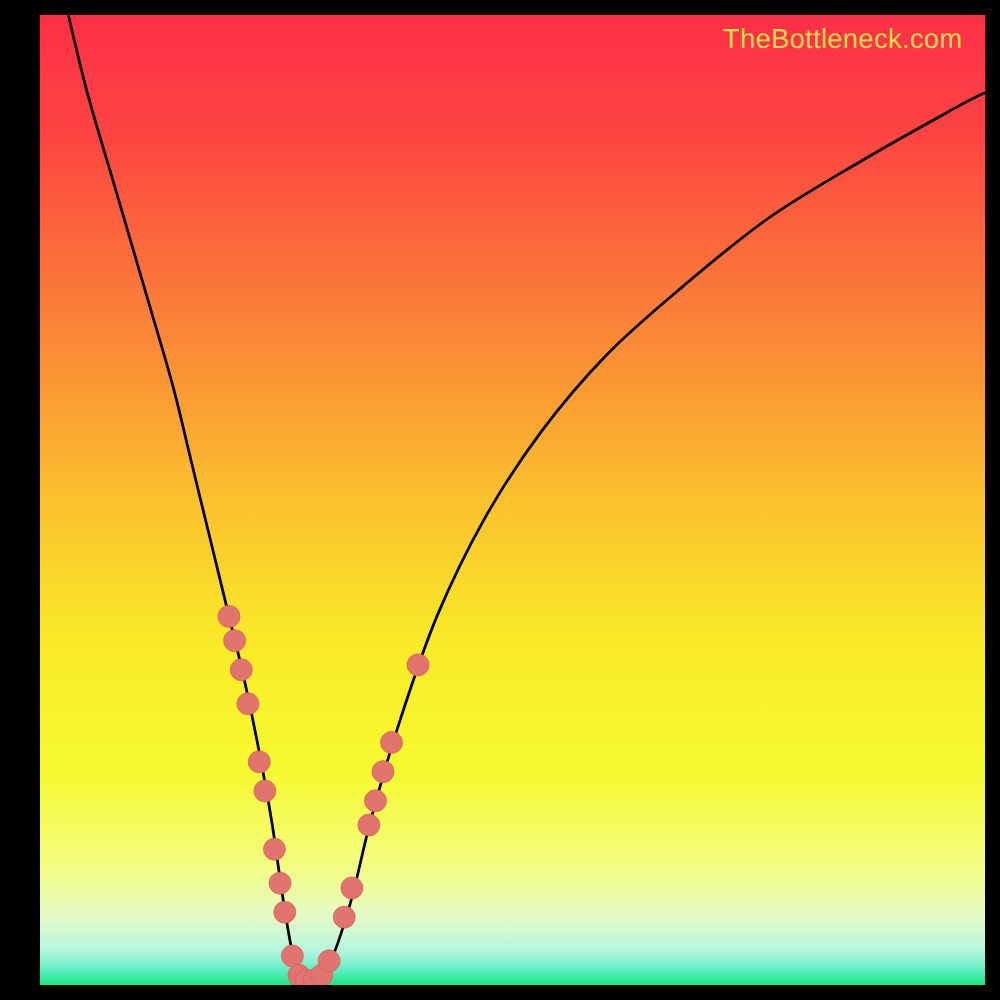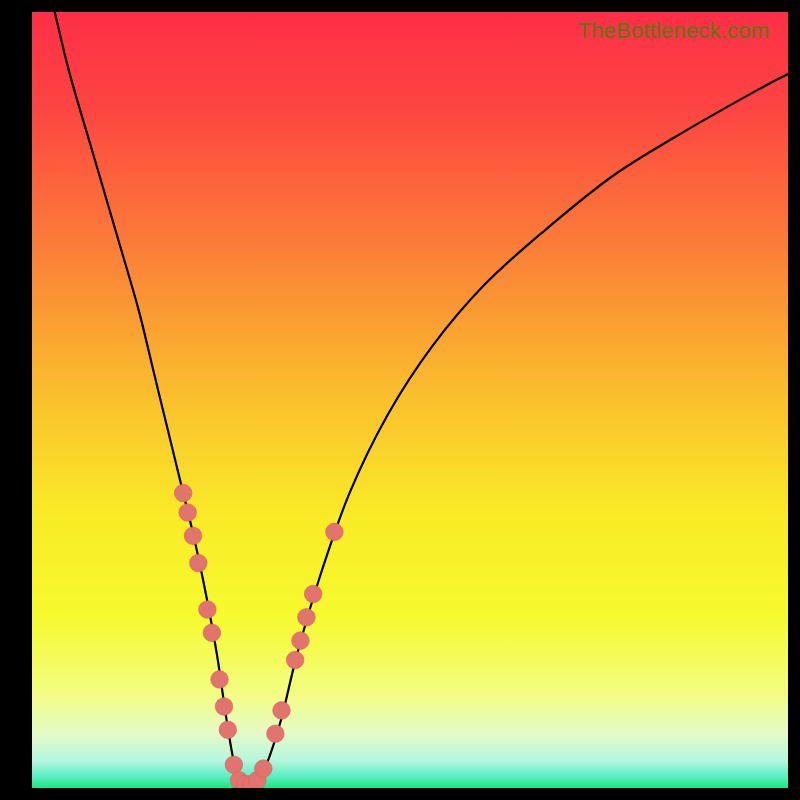--- a/index.html
+++ b/index.html
@@ -31,21 +31,21 @@
     position: absolute;
     left: 0;
     top: 0;
     right: 0;
     bottom: 0;
   }
   .watermark {
     position: absolute;
     top: 6px;
     right: 18px;
-    color: #4d7c0f;
+    color: #fde047;
     font-size: 22px;
     letter-spacing: 0.2px;
     font-weight: 500;
   }
   svg {
     position: absolute;
     left: 0;
     top: 0;
   }
 </style>

